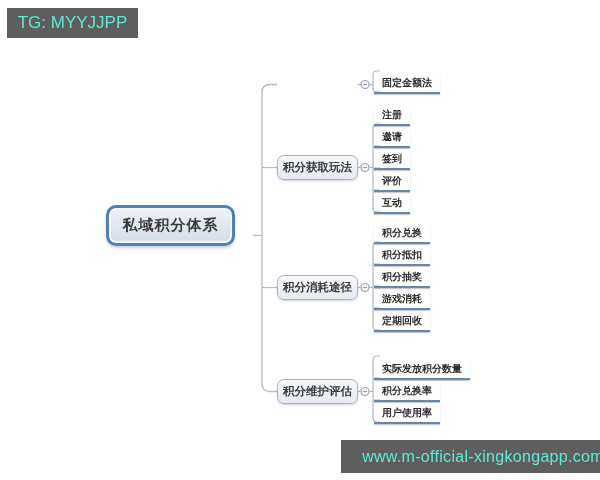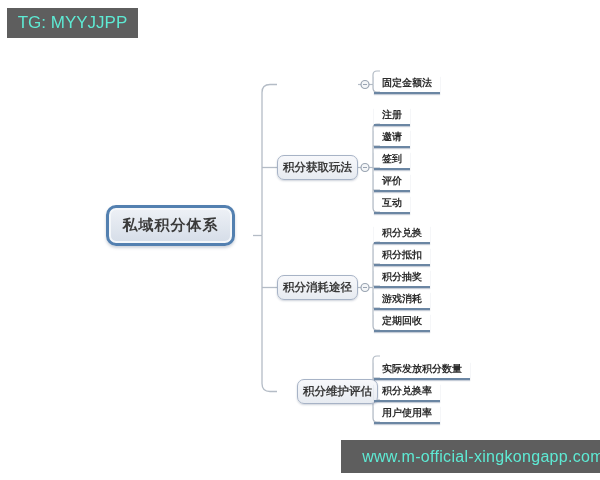--- a/index.html
+++ b/index.html
@@ -30,21 +30,21 @@
   }
   .branch-node{
     position:absolute;left:277px;width:81px;height:25px;
     border:1.5px solid #a7b3c6;border-radius:7px;
     background:linear-gradient(#f7f8fb,#e7ebf1);
     box-shadow:0 1px 2px rgba(60,80,110,.25);
     display:flex;align-items:center;justify-content:center;
     font-size:11.5px;font-weight:bold;color:#3a3a3a;
     box-sizing:border-box;white-space:nowrap;
   }
-  .b1{top:72px;} .b2{top:155px;} .b3{top:275px;} .b4{top:379px;margin-left:20px;}
+  .b1{top:72px;} .b2{top:155px;} .b3{top:275px;} .b4{top:379px;}
 
   .child-node{
     position:absolute;left:374px;
     padding:0 8px 3px 8px;
     font-size:10px;color:#2d2d2d;font-weight:bold;
     line-height:13px;white-space:nowrap;
     border-bottom:2.5px solid #6b86a3;
     box-shadow:0 1px 1px rgba(90,110,140,.35);
     background:transparent;
   }

